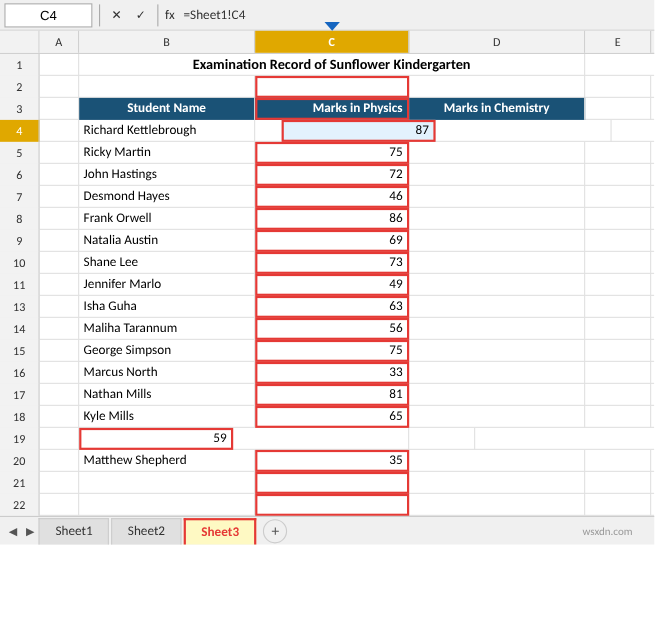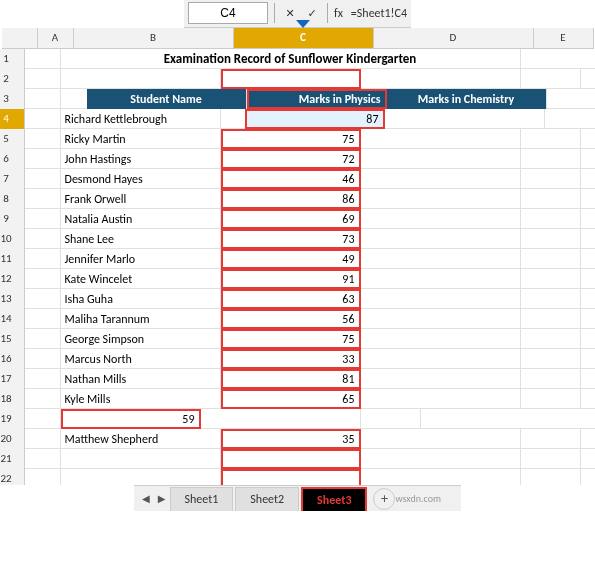--- a/index.html
+++ b/index.html
@@ -186,21 +186,21 @@
       border-bottom: none;
       background: #e0e0e0;
       font-size: 12px;
       color: #333;
       cursor: pointer;
       display: flex;
       align-items: center;
       margin-right: 2px;
     }
     .sheet-tab.active {
-      background: #000000;
+      background: #fef9c3;
       color: #e53935;
       font-weight: bold;
       border: 2px solid #e53935;
       border-bottom: none;
     }
     .add-sheet {
       width: 22px;
       height: 22px;
       border: 1px solid #ccc;
       border-radius: 50%;
@@ -223,21 +223,20 @@
       border-right: 7px solid transparent;
       border-top: 8px solid #1565c0;
     }
 
     .spreadsheet-wrapper {
       display: flex;
       flex-direction: column;
       height: 511px;
       overflow: hidden;
       position: relative;
-      align-items: center;
     }
   </style>
 </head>
 <body>
 
 <div class="spreadsheet-wrapper">
 
   <div class="toolbar">
     <input class="name-box" type="text" value="C4" style="">
     <div class="toolbar-separator"></div>
@@ -271,21 +270,21 @@
         <div class="row-num">2</div>
         <div class="cell col-a"></div>
         <div class="cell col-b"></div>
         <div class="cell col-c"></div>
         <div class="cell col-d"></div>
         <div class="cell col-e"></div>
       </div>
       <div class="grid-row">
         <div class="row-num">3</div>
         <div class="cell col-a"></div>
-        <div class="cell col-b header-cell" style="justify-content: center; margin-left: 26px;">Student Name</div>
+        <div class="cell col-b header-cell" style="justify-content: center;">Student Name</div>
         <div class="cell col-c header-cell" style="border: 2px solid rgb(229, 57, 53);">Marks in Physics</div>
         <div class="cell col-d header-cell">Marks in Chemistry</div>
         <div class="cell col-e"></div>
       </div>
       <div class="grid-row">
         <div class="row-num active">4</div>
         <div class="cell col-a"></div>
         <div class="cell col-b">Richard Kettlebrough</div>
         <div class="cell col-c active-cell">87</div>
         <div class="cell col-d"></div>
@@ -337,28 +336,20 @@
         <div class="cell col-b">Shane Lee</div>
         <div class="cell col-c">73</div>
         <div class="cell col-d"></div>
         <div class="cell col-e"></div>
       </div>
       <div class="grid-row">
         <div class="row-num">11</div>
         <div class="cell col-a"></div>
         <div class="cell col-b">Jennifer Marlo</div>
         <div class="cell col-c">49</div>
-        <div class="cell col-d"></div>
-        <div class="cell col-e"></div>
-      </div>
-      <div class="grid-row">
-        <div class="row-num">12</div>
-        <div class="cell col-a"></div>
-        <div class="cell col-b">Kate Wincelet</div>
-        <div class="cell col-c">91</div>
         <div class="cell col-d"></div>
         <div class="cell col-e"></div>
       </div>
       <div class="grid-row">
         <div class="row-num">13</div>
         <div class="cell col-a"></div>
         <div class="cell col-b">Isha Guha</div>
         <div class="cell col-c">63</div>
         <div class="cell col-d"></div>
         <div class="cell col-e"></div>

